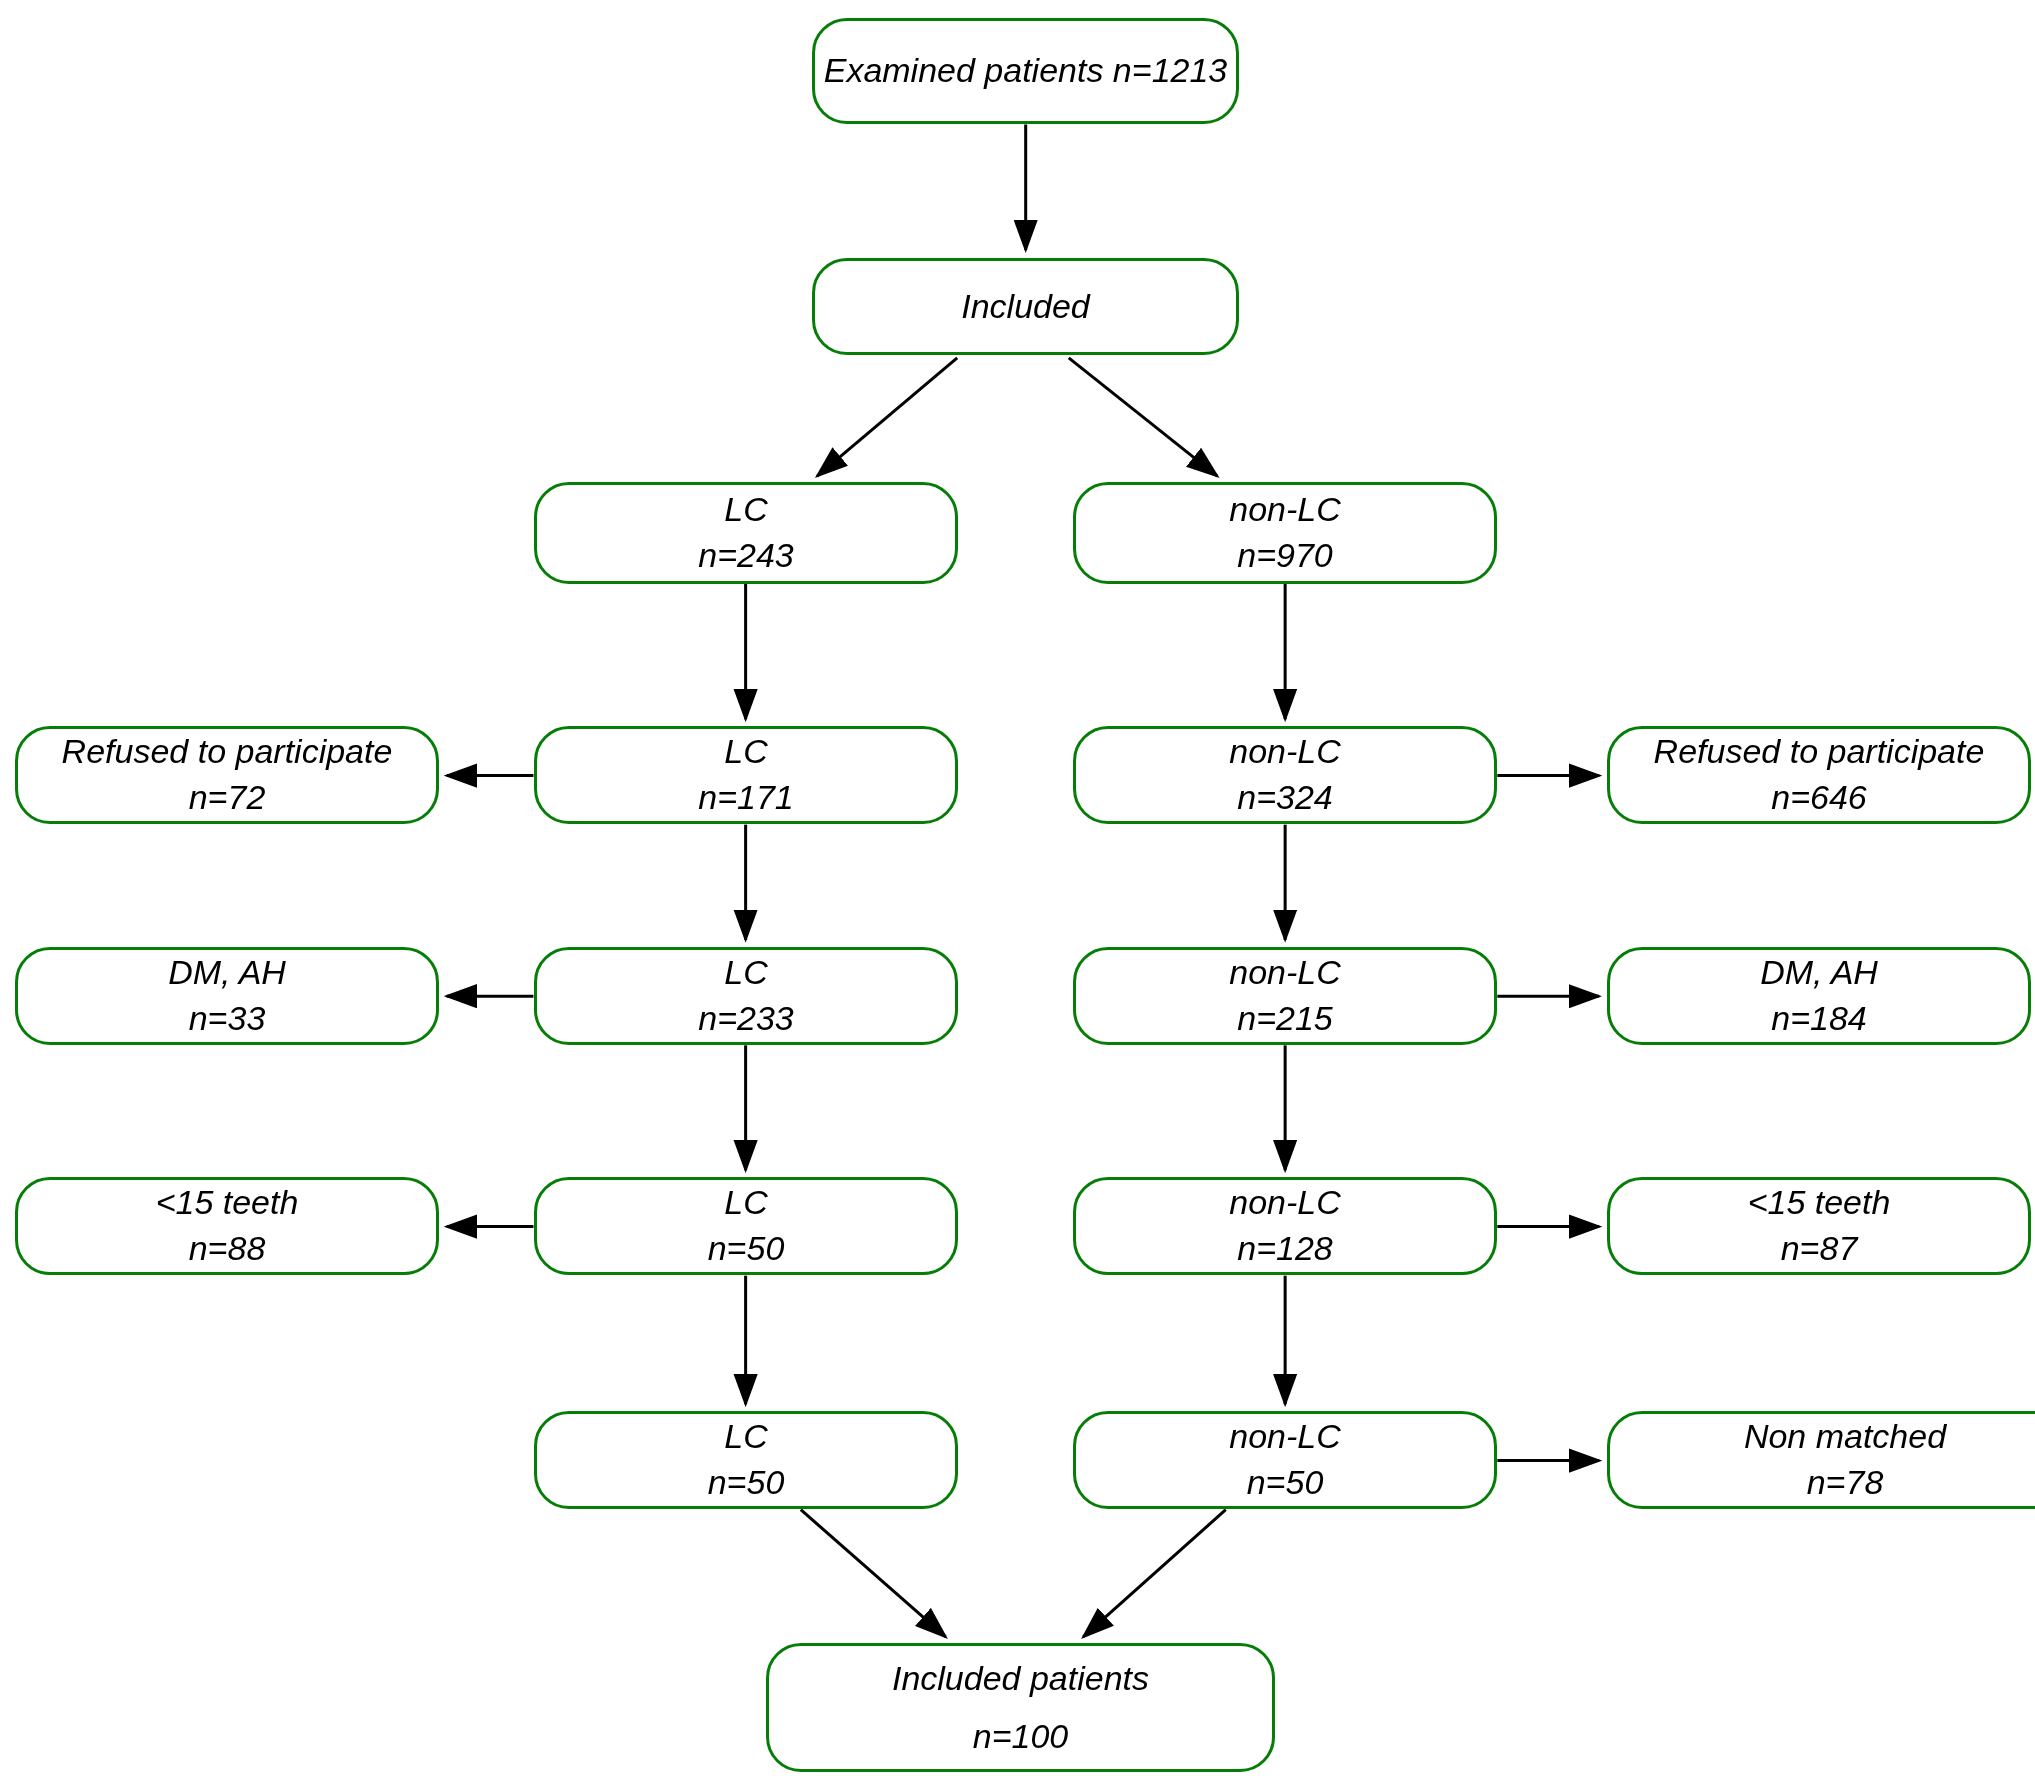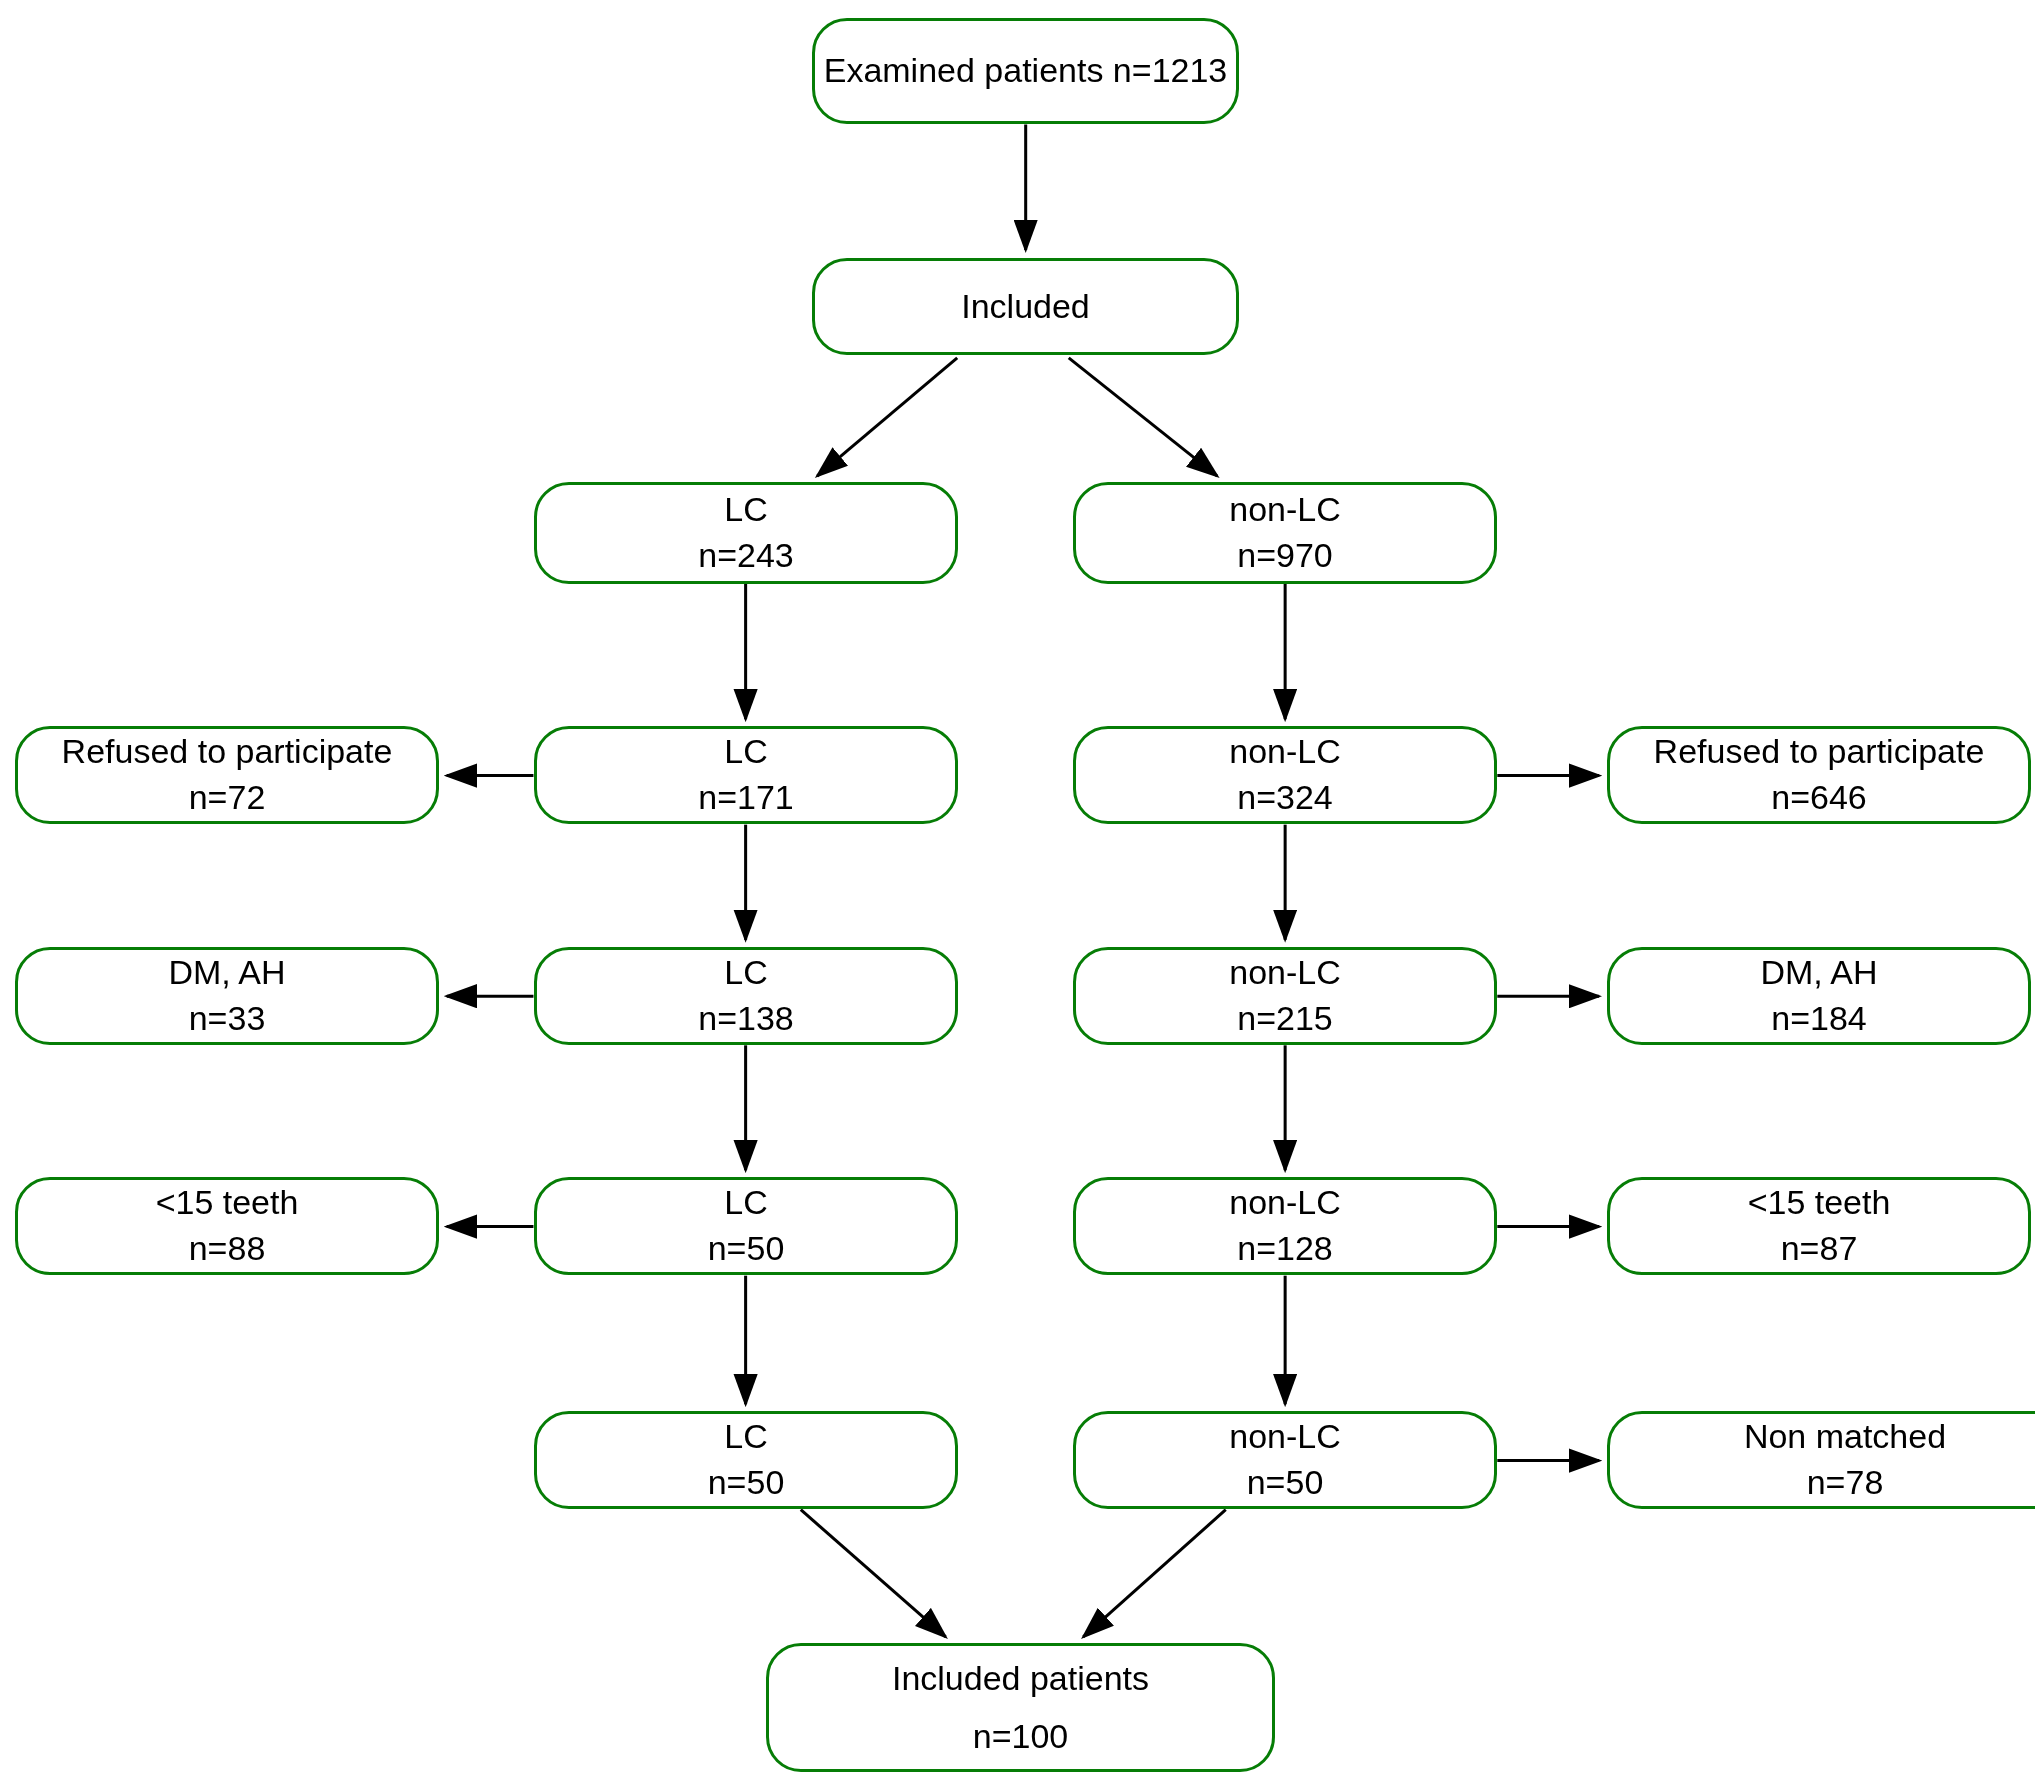--- a/index.html
+++ b/index.html
@@ -27,20 +27,21 @@
     background: #ffffff;
     border: 3.6px solid #067d06;
     border-radius: 35px;
     display: flex;
     flex-direction: column;
     align-items: center;
     justify-content: center;
     text-align: center;
     font-size: 34px;
     line-height: 1.35;
+    font-style: italic;
   }
   
   .pos-examined   { left: 812px; top: 18px;   width: 427px; height: 106px; }
   .pos-included   { left: 812px; top: 258px;  width: 427px; height: 97px; }
   
   .pos-lc243      { left: 534px;  top: 482px;  width: 424px; height: 102px; }
   .pos-nonlc970   { left: 1073px; top: 482px;  width: 424px; height: 102px; }
   
   .pos-refused72  { left: 15px;   top: 726px; width: 424px; height: 98px; }
   .pos-lc171      { left: 534px;  top: 726px; width: 424px; height: 98px; }
@@ -145,21 +146,21 @@
     <span>n=646</span>
   </div>
 
   <div class="node pos-dm33">
     <span>DM, AH</span>
     <span>n=33</span>
   </div>
 
   <div class="node pos-lc138">
     <span>LC</span>
-    <span>n=138</span>
+    <span>n=233</span>
   </div>
 
   <div class="node pos-nonlc215">
     <span>non-LC</span>
     <span>n=215</span>
   </div>
 
   <div class="node pos-dm109">
     <span>DM, AH</span>
     <span>n=184</span>

